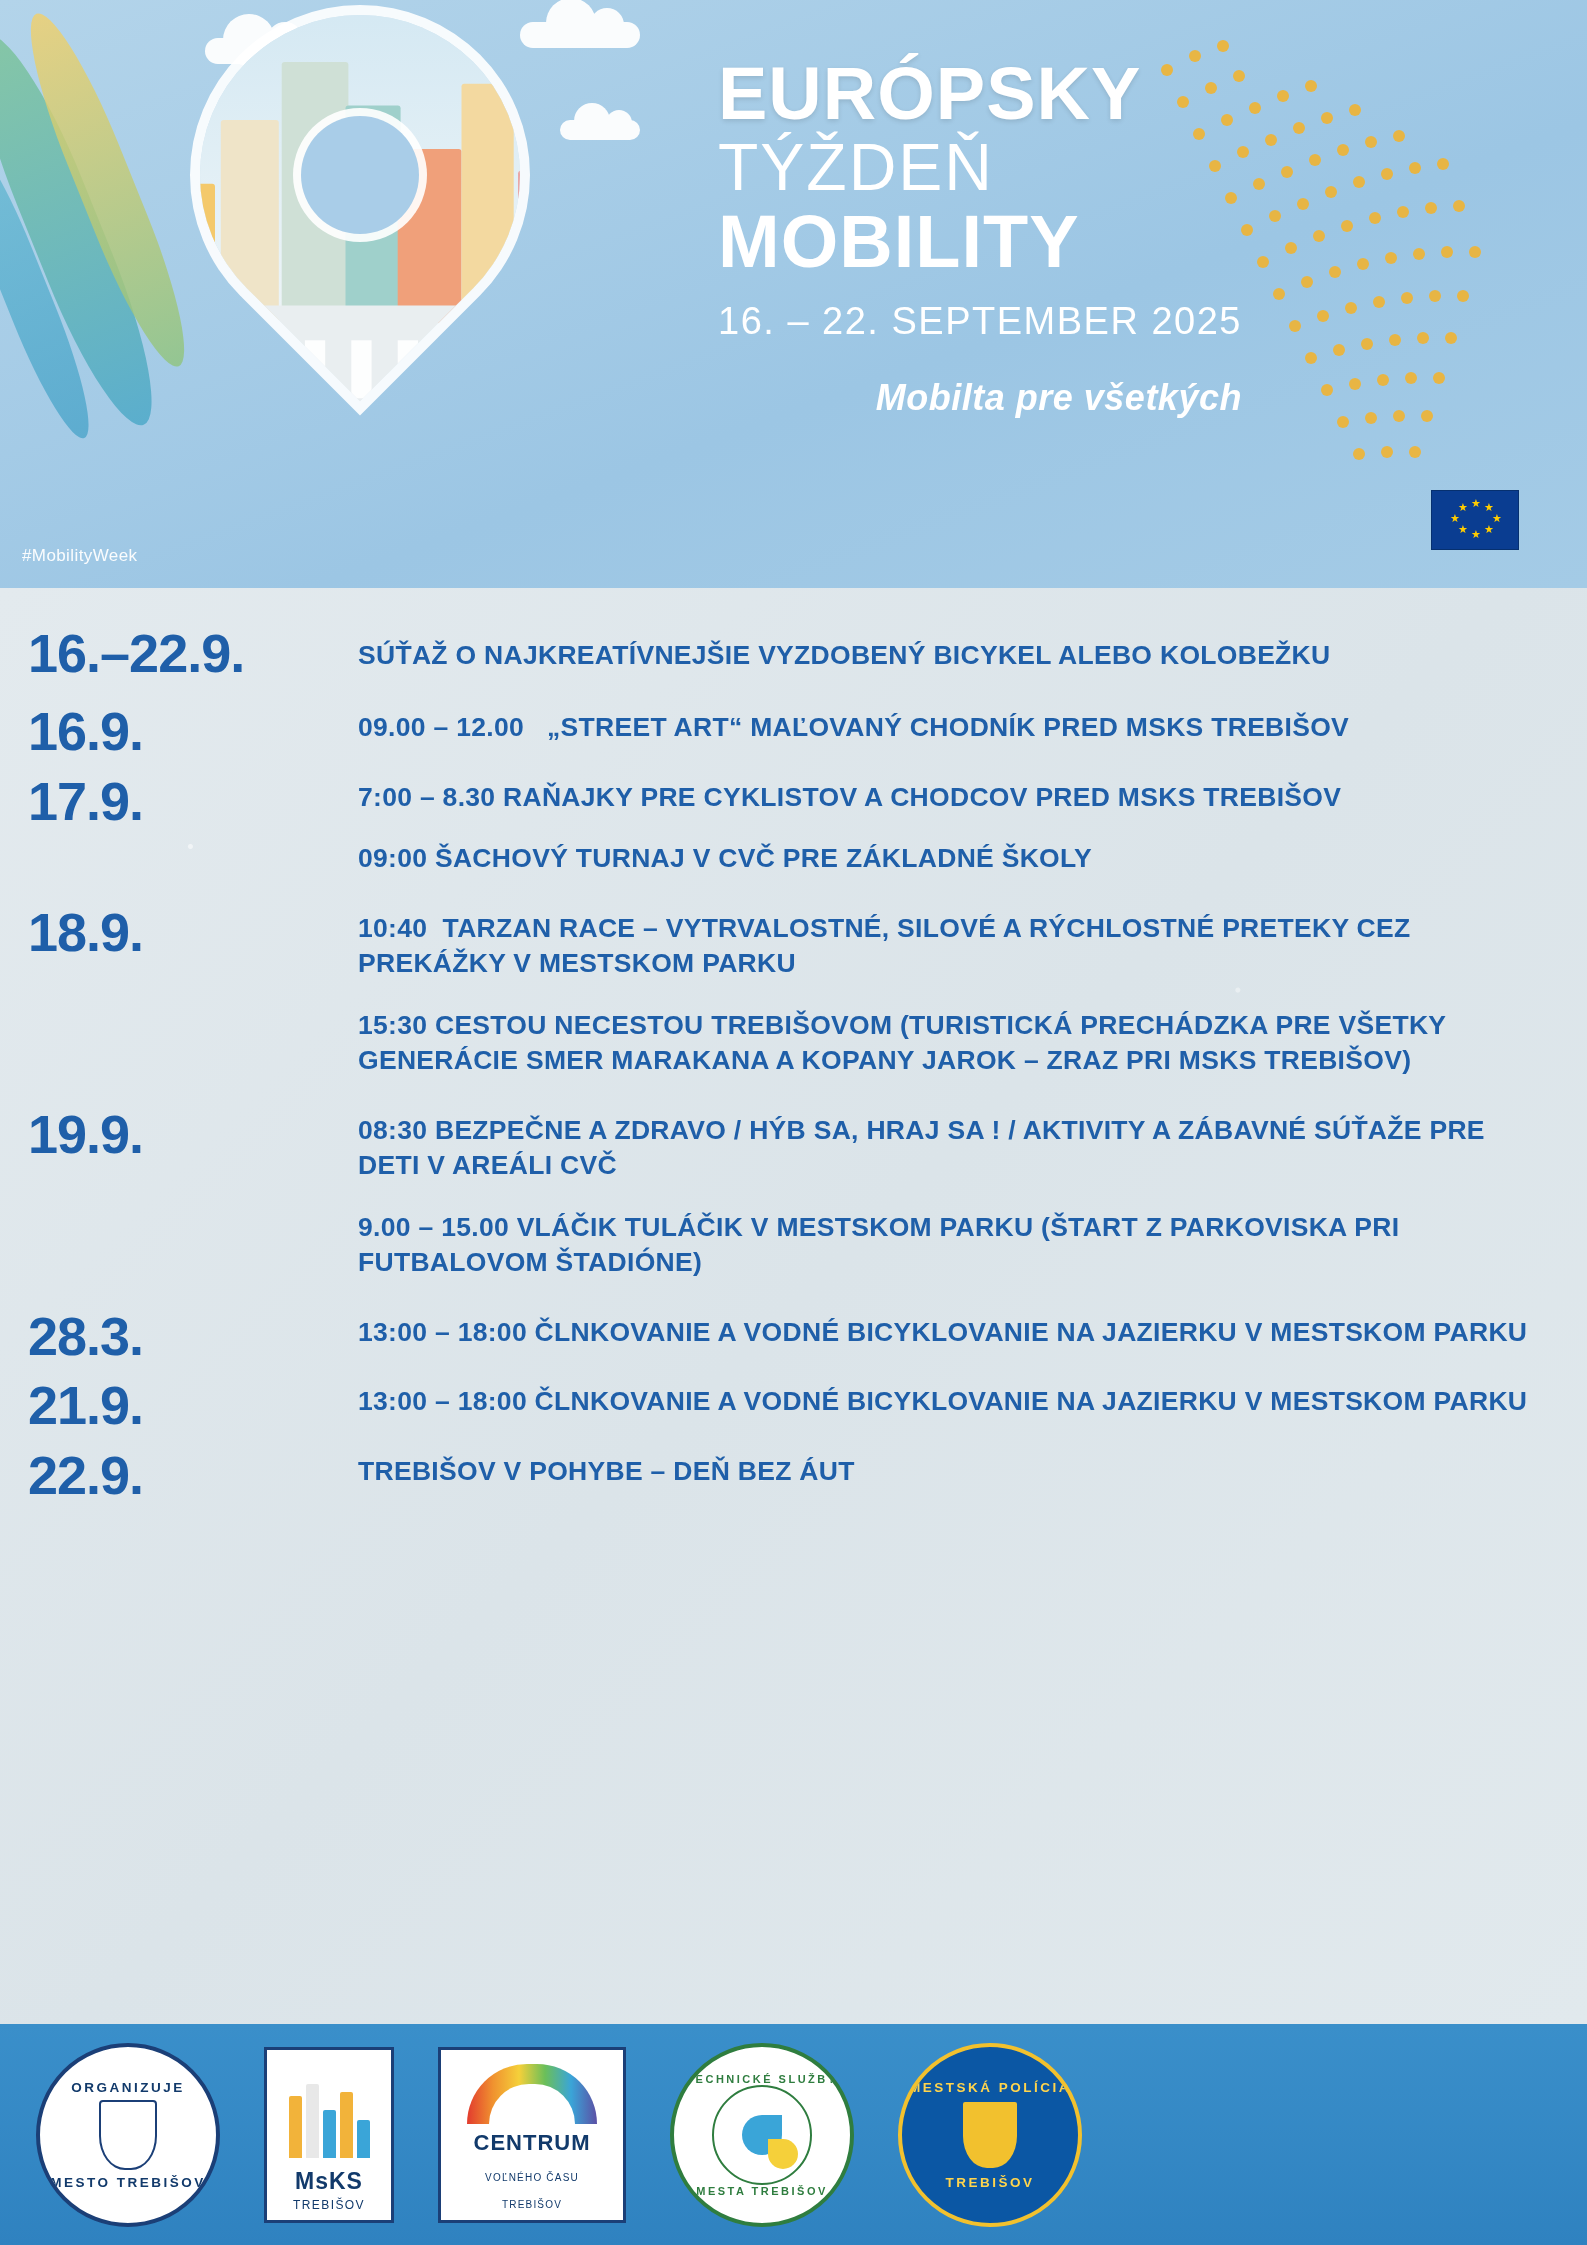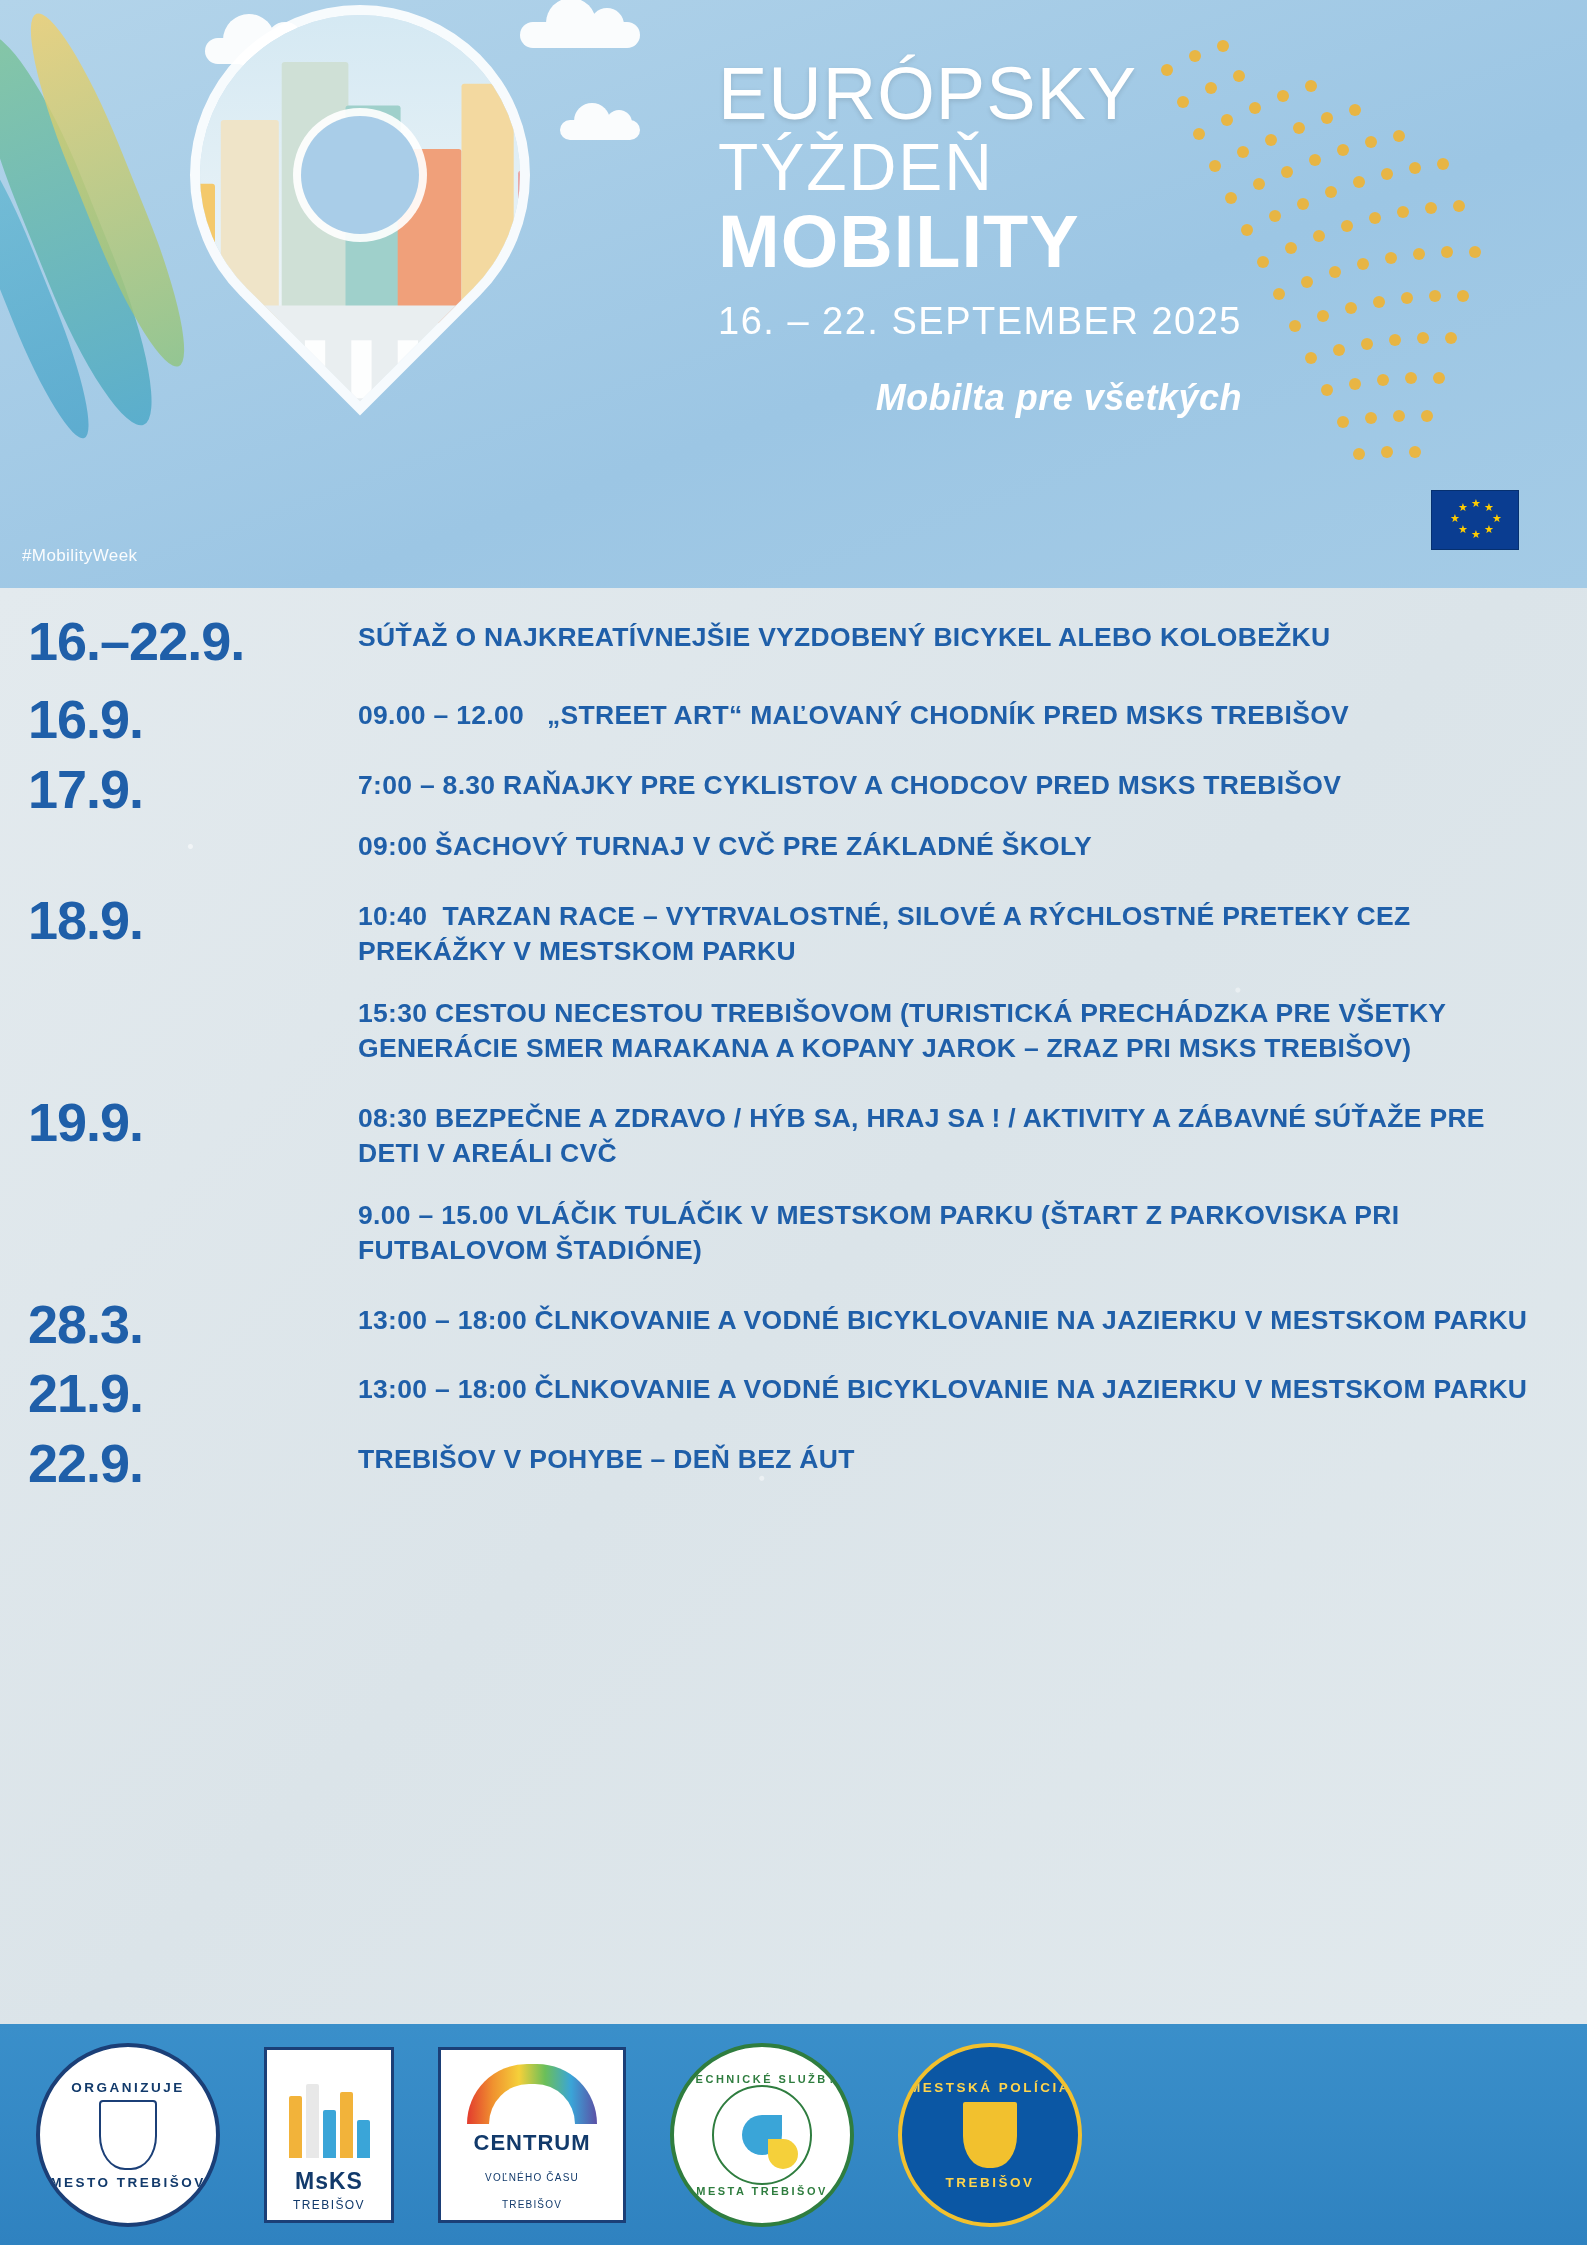--- a/index.html
+++ b/index.html
@@ -132,21 +132,21 @@
 
   
   .title-block {
     position: absolute;
     left: 718px;
     top: 58px;
     color: #ffffff;
   }
   .t-eu {
     font-size: 74px;
-    font-weight: normal;
+    font-weight: bold;
     letter-spacing: 1px;
     line-height: .98;
     text-shadow: 0 2px 5px rgba(0,0,0,.12);
   }
   .t-ty {
     font-size: 66px;
     font-weight: 300;
     letter-spacing: 2px;
     line-height: 1.06;
     margin-top: 2px;
@@ -227,21 +227,21 @@
     font-weight: 600;
     line-height: 1.34;
     letter-spacing: .3px;
     margin-bottom: 26px;
   }
   .event .time { font-weight: bold; }
   .event.lead {
     font-weight: 600;
     font-size: 26.5px;
   }
-  .r16-22 { margin-top: 4px; }
+  .r16-22 { margin-top: 16px; align-items: center; }
   .r16-22 .event { margin-bottom: 0; }
 
   
   .footer {
     position: relative;
     width: 1587px;
     height: 221px;
     background: linear-gradient(180deg,#3a8fca 0%, #2f82c0 100%);
     display: flex;
     align-items: center;

